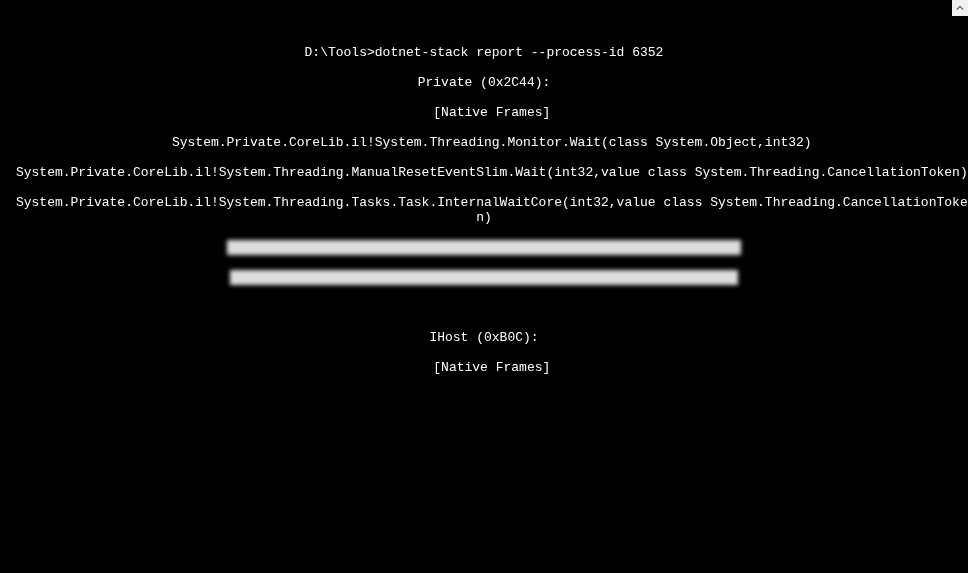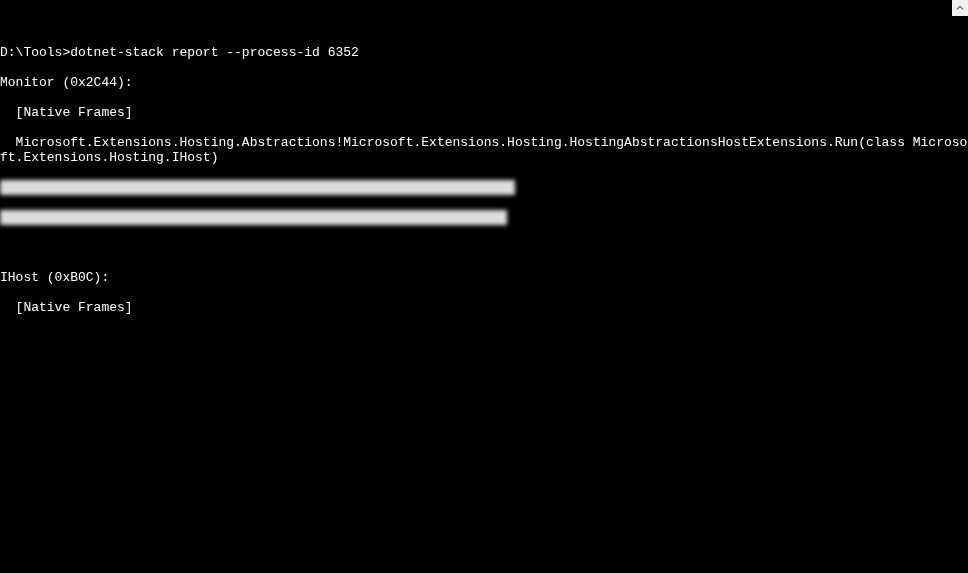--- a/index.html
+++ b/index.html
@@ -19,20 +19,21 @@
       padding: 0;
       position: relative;
     }
     .terminal {
       white-space: pre-wrap;
       word-break: break-all;
       padding: 0;
     }
     .line {
       display: block;
+      text-align: center;
     }
     .redacted {
       background-color: #dddddd;
       color: #dddddd;
       filter: blur(2px);
     }
     .scrollbar-arrow {
       position: absolute;
       top: 0;
       right: 0;
@@ -47,23 +48,25 @@
       width: 8px;
       height: 8px;
     }
   </style>
 </head>
 <body>
 
 <div class="terminal">
 <span class="line"> </span>
 <span class="line">D:\Tools&gt;dotnet-stack report --process-id 6352</span>
-<span class="line">Monitor (0x2C44):</span>
+<span class="line">Private (0x2C44):</span>
 <span class="line">  [Native Frames]</span>
-<span class="line">  Microsoft.Extensions.Hosting.Abstractions!Microsoft.Extensions.Hosting.HostingAbstractionsHostExtensions.Run(class Microsoft.Extensions.Hosting.IHost)</span>
+<span class="line">  System.Private.CoreLib.il!System.Threading.Monitor.Wait(class System.Object,int32)</span>
+<span class="line">  System.Private.CoreLib.il!System.Threading.ManualResetEventSlim.Wait(int32,value class System.Threading.CancellationToken)</span>
+<span class="line">  System.Private.CoreLib.il!System.Threading.Tasks.Task.InternalWaitCore(int32,value class System.Threading.CancellationToken)</span>
 <span class="line"><span class="redacted">  xxxxxxxxxxxxxxxxxxxxxxxxxxxxxxxxxxxxxxxxxxxxxxxxxxxxxxxxxxxst[])</span></span>
 <span class="line"><span class="redacted">  xxxxxxxxxxxxxxxxxxxxxxxxxxxxxxxxxxxxxxxxxxxxxxxxxxxxxxxxxxxxxxx</span></span>
 <span class="line"> </span>
 <span class="line">IHost (0xB0C):</span>
 <span class="line">  [Native Frames]</span>
 <span class="line"> </span>
 
 
 
 

